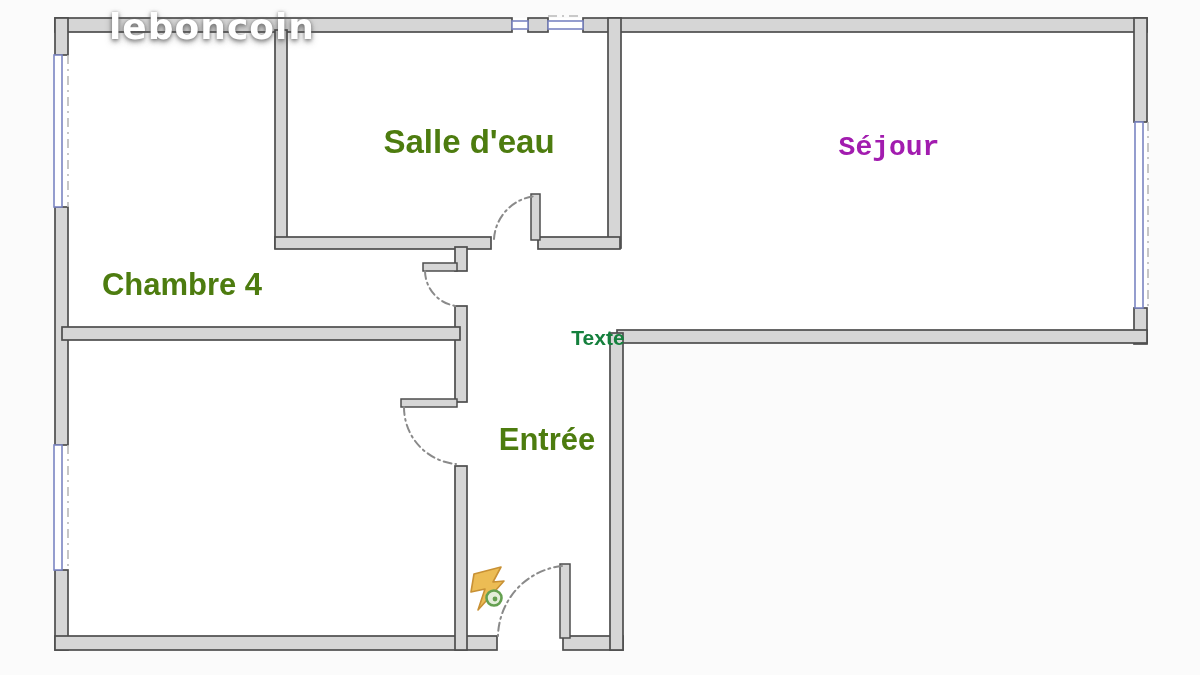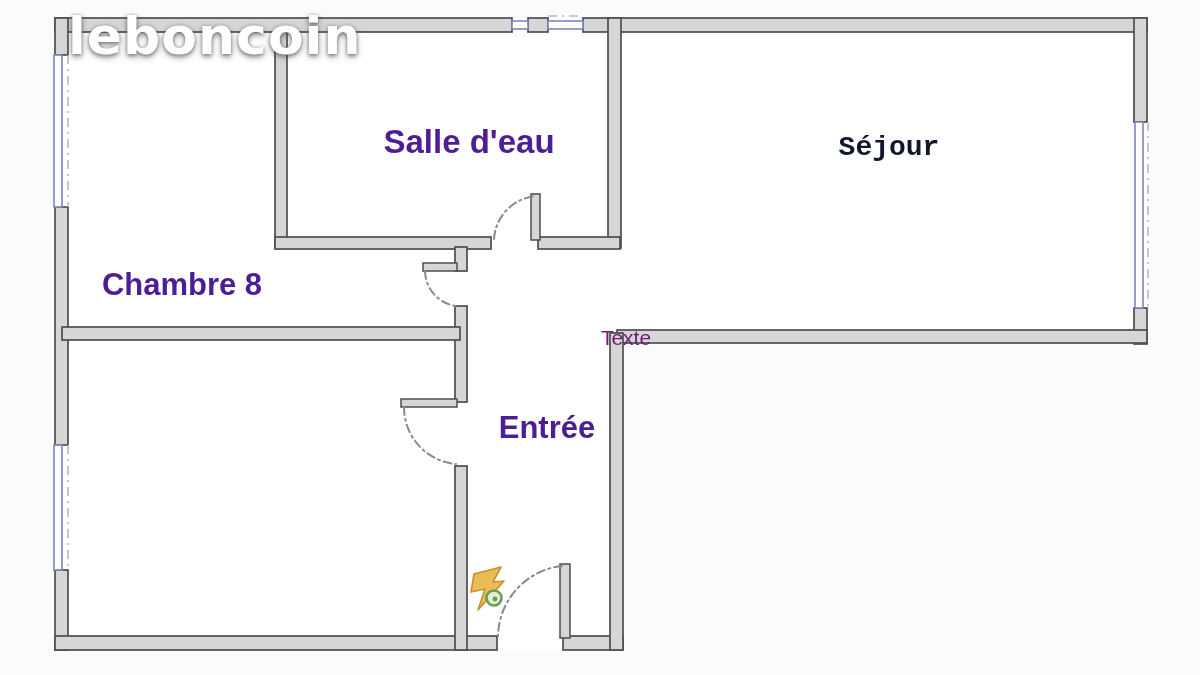--- a/index.html
+++ b/index.html
@@ -10,37 +10,38 @@
   .stage svg{position:absolute;left:0;top:0;}
   
   .wall{fill:#d6d6d6;stroke:#4e4e4e;stroke-width:1.7;}
   .leaf{fill:#d6d6d6;stroke:#4e4e4e;stroke-width:1.5;}
   .win{fill:#ffffff;stroke:#7b85c2;stroke-width:1.6;}
   .dashline{stroke:#b9b9b9;stroke-width:1.6;fill:none;stroke-dasharray:9 5 2 5;}
   .arc{fill:none;stroke:#8a8a8a;stroke-width:2;stroke-dasharray:8 4 2 4;stroke-linecap:round;}
   
   .room-label{
     position:absolute;transform:translate(-50%,-50%);
-    font-weight:700;color:#4c1d95;white-space:nowrap;z-index:3;
+    font-weight:700;color:#4d7c0f;white-space:nowrap;z-index:3;
   }
   .lbl-salle-deau{left:469px;top:142px;font-size:33px;}
-  .lbl-sejour{left:889px;top:147px;font-size:28px;font-family:"Liberation Mono",monospace;color:#0f172a;}
+  .lbl-sejour{left:889px;top:147px;font-size:28px;font-family:"Liberation Mono",monospace;color:#a21caf;}
   .lbl-cuisine{left:894px;top:196px;font-size:31px;}
   .lbl-chambre2{left:182px;top:285px;font-size:31px;}
   .lbl-chambre1{left:267px;top:489px;font-size:31px;}
-  .lbl-entree{left:547px;top:428px;font-size:31px;}
+  .lbl-entree{left:547px;top:440px;font-size:31px;}
   .lbl-texte{
     position:absolute;left:598px;top:338px;transform:translate(-50%,-50%);
-    font-size:21px;font-weight:400;color:#701a75;white-space:nowrap;z-index:3;margin-left:28px;
+    font-size:21px;font-weight:700;color:#15803d;white-space:nowrap;z-index:3;
   }
   .logo{
     position:absolute;left:68px;top:6px;z-index:6;
-    font-family:"DejaVu Sans",sans-serif;font-weight:700;font-size:52px;
+    font-family:"DejaVu Sans",sans-serif;font-weight:700;font-size:36px;
     letter-spacing:1px;color:#ffffff;white-space:nowrap;
     text-shadow:0 2px 4px rgba(70,70,70,.55),0 0 3px rgba(110,110,110,.45),0 3px 7px rgba(90,90,90,.35);
+    padding-left:41px;
   }
 </style>
 </head>
 <body>
 
 <div class="stage">
 
   <svg width="1200" height="675" viewBox="0 0 1200 675">
 
     <path d="M55,18 H1147 V343 H622 V650 H55 Z" fill="#ffffff"></path>
@@ -114,21 +115,21 @@
       <circle cx="494" cy="598" r="7.5" fill="#e4eeda" stroke="#64a050" stroke-width="2.6"></circle>
       <circle cx="495" cy="599" r="2.4" fill="#64a050"></circle>
     </g>
   </svg>
 
   <div class="room-label lbl-salle-deau">Salle d'eau</div>
 
   <div class="room-label lbl-sejour">Séjour</div>
 
 
-  <div class="room-label lbl-chambre2">Chambre 8</div>
+  <div class="room-label lbl-chambre2">Chambre 4</div>
 
 
   <div class="room-label lbl-entree">Entrée</div>
 
   <div class="lbl-texte">Texte</div>
 
   <div class="logo">leboncoin</div>
 </div>
 
 </body></html>

